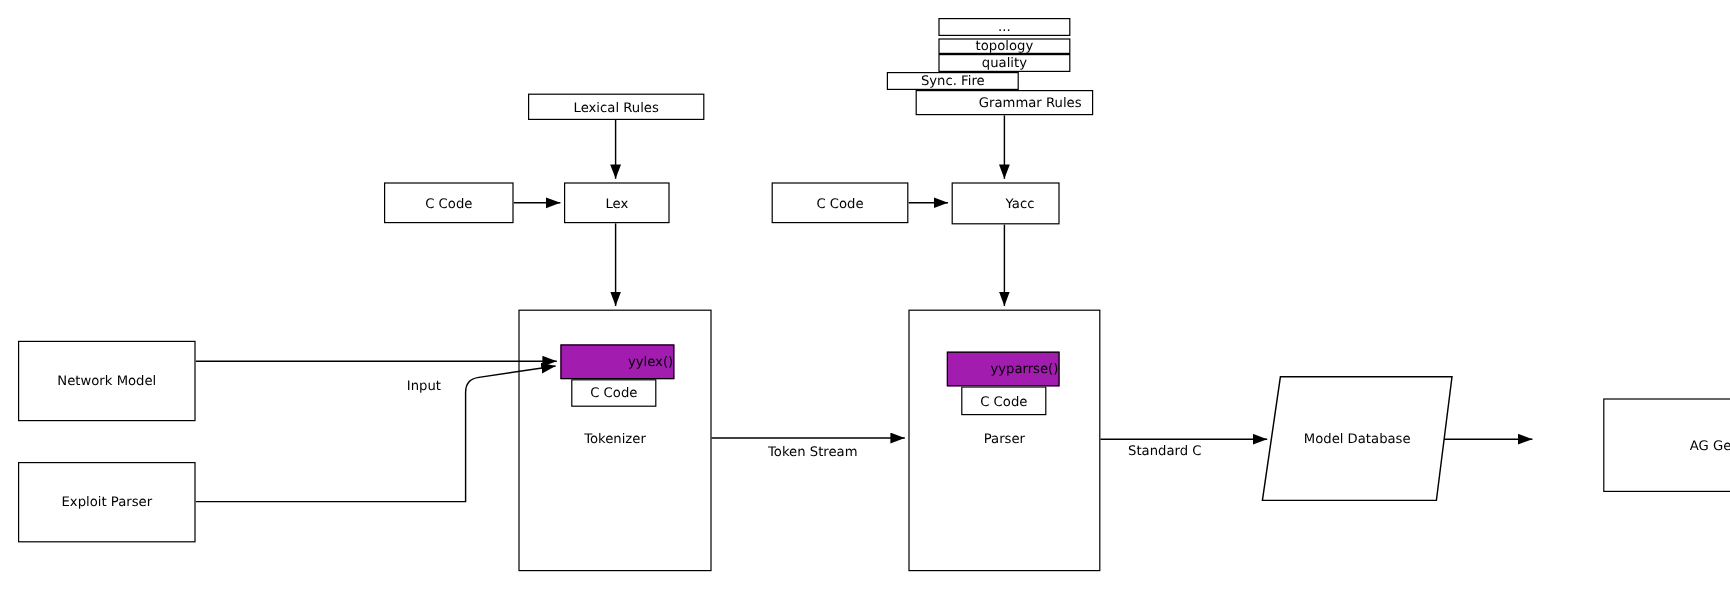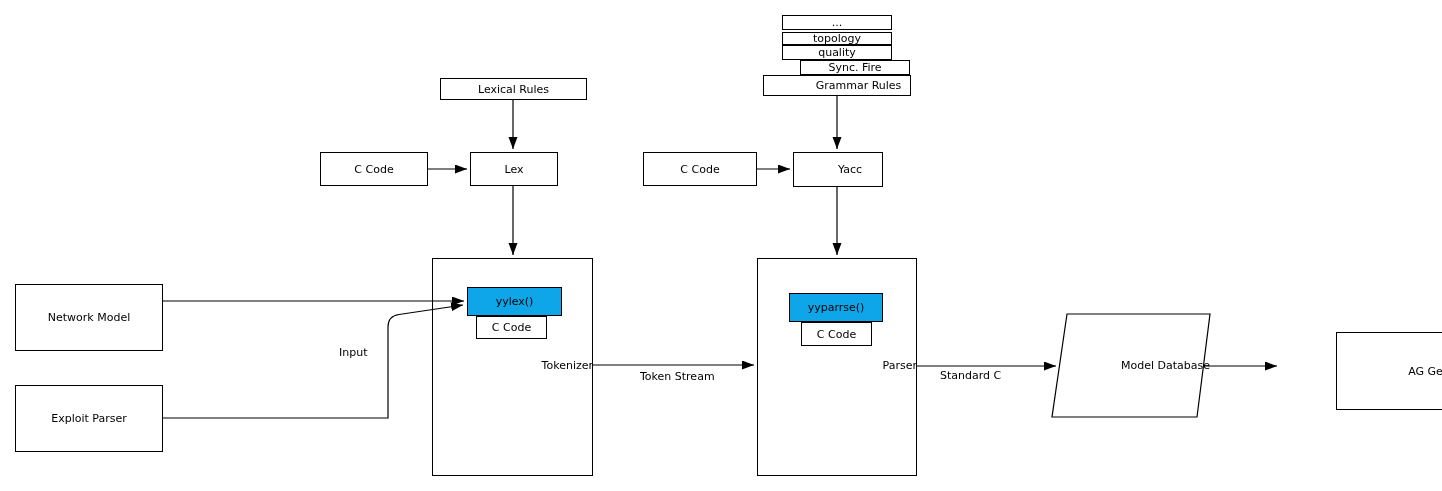--- a/index.html
+++ b/index.html
@@ -17,37 +17,37 @@
   .box {
     position:absolute;
     border:1px solid #000;
     background:transparent;
     display:flex; align-items:center; justify-content:center;
     box-sizing:border-box;
     line-height:1;
     text-align:center;
   }
   .solid { background:#ffffff; }
-  .gold  { background:#0ea5e9; }
+  .gold  { background:#a21caf;justify-content:flex-end; }
   .plain-label {
     position:absolute;
     line-height:1;
     white-space:nowrap;
   }
   .center-label {
     position:absolute;
-    text-align:right;
+    text-align:center;
     line-height:1;
   }
 
   
   #stack-dots      { left:782px; top:15px;  width:110px; height:15px; }
   #stack-topology  { left:782px; top:32px;  width:110px; height:13px; }
   #stack-quality   { left:782px; top:45px;  width:110px; height:15px; }
-  #stack-syncfire  { left:800px; top:60px;  width:110px; height:15px; }
+  #stack-syncfire  { left:739px; top:60px;  width:110px; height:15px; }
   #grammar-rules   { left:763px; top:75px;  width:148px; height:21px;padding-left:43px; }
 
   
   #lexical-rules   { left:440px; top:78px;  width:147px; height:22px; }
   #c-code-lex      { left:320px; top:152px; width:108px; height:34px; }
   #lex             { left:470px; top:152px; width:88px;  height:34px; }
   #c-code-yacc     { left:643px; top:152px; width:114px; height:34px; }
   #yacc            { left:793px; top:152px; width:90px;  height:35px;padding-left:24px; }
 
   
@@ -64,21 +64,21 @@
   #parser-box      { left:757px; top:258px; width:160px; height:218px; }
   #yyparrse        { left:789px; top:293px; width:94px;  height:29px; }
   #c-code-yyparrse { left:801px; top:322px; width:71px;  height:24px; }
   #parser-label    { left:757px; top:360px; width:160px; }
 
   
   #mdb-label       { left:1052px; top:360px; width:158px; }
   #ag-gen          { left:1336px; top:332px; width:147px; height:78px;padding-left:39px; }
 
   
-  #label-input        { left:339px; top:316px;margin-top:31px; }
+  #label-input        { left:339px; top:316px; }
   #label-token-stream { left:640px; top:371px; }
   #label-standard-c   { left:940px; top:370px; }
 </style>
 </head>
 <body>
 
 <div class="canvas">
 
   <svg class="layer" viewBox="0 0 1442 491" xmlns="http://www.w3.org/2000/svg">
     <defs>

